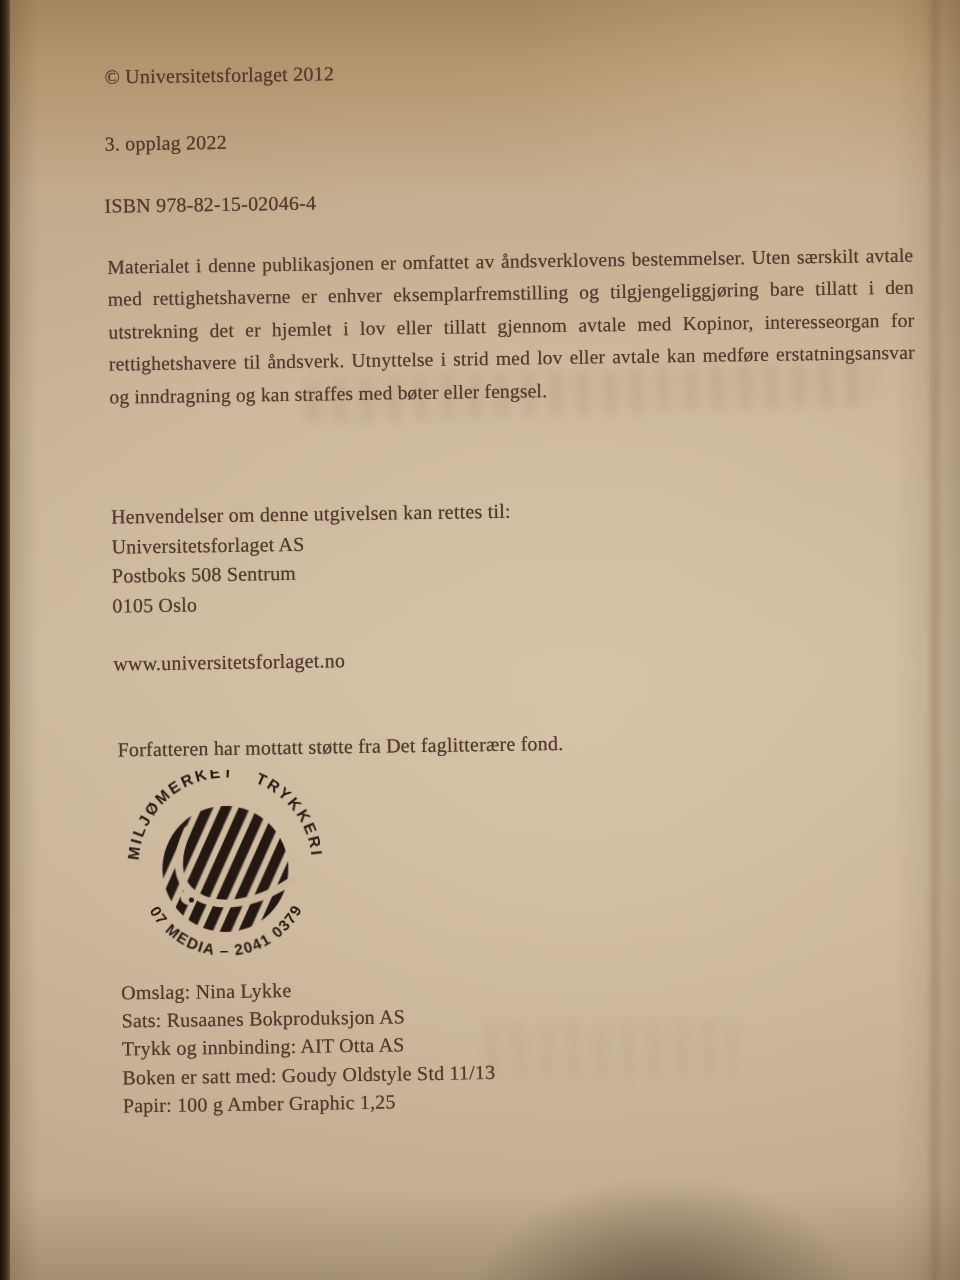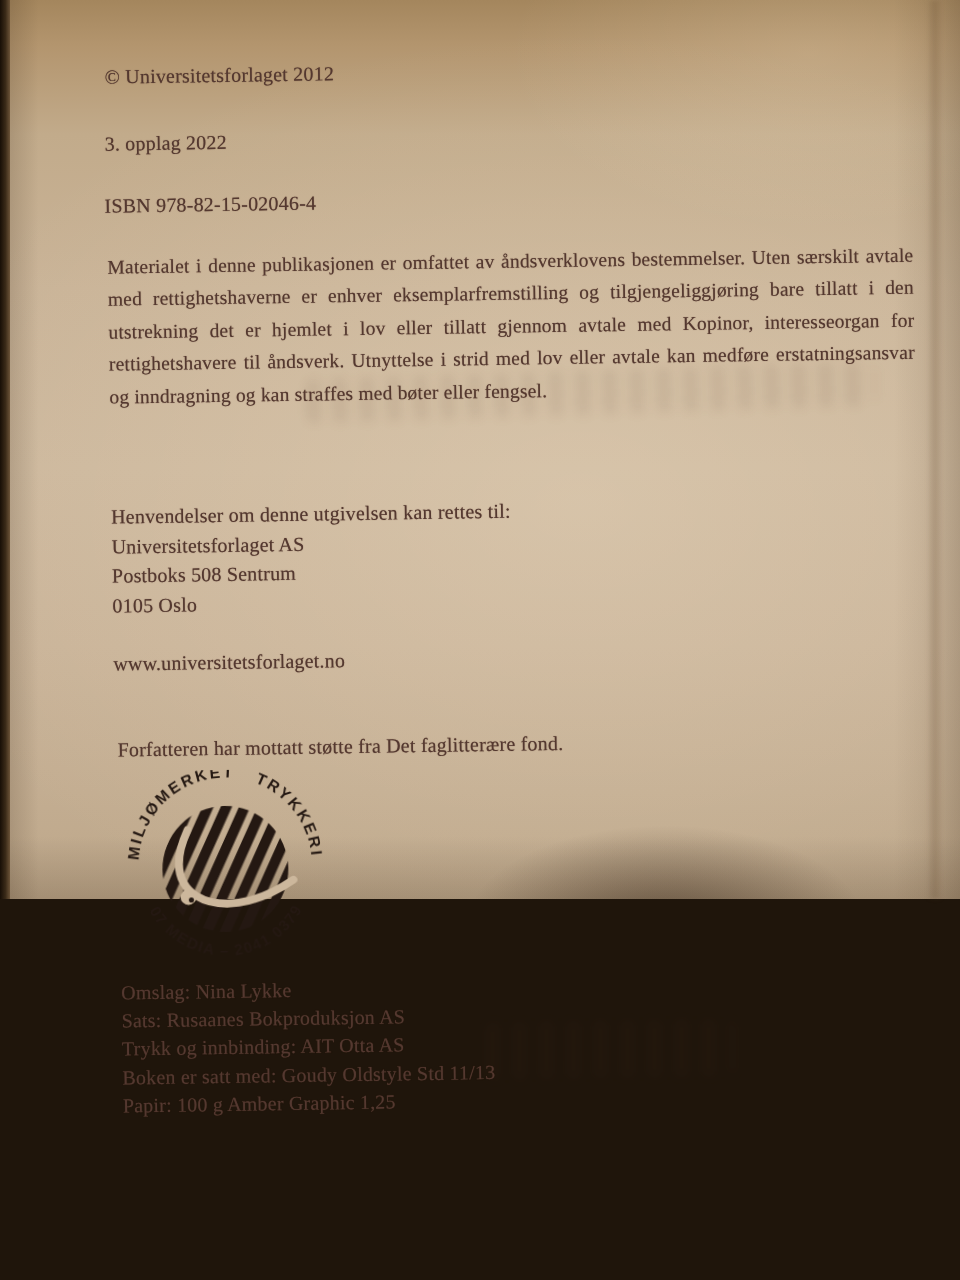--- a/index.html
+++ b/index.html
@@ -1,21 +1,21 @@
 <!DOCTYPE html>
 <html><head>
 <meta charset="utf-8">
 <style>
   html,body{margin:0;padding:0;}
   body{
     width:960px;height:1280px;overflow:hidden;
     background:#1f150b;
     font-family:"Liberation Serif","DejaVu Serif",serif;
   }
-  .photo{position:relative;width:960px;height:899px;}
+  .photo{position:relative;width:960px;height:1280px;}
 
   
   .gutter{
     position:absolute;left:0;top:0;bottom:0;width:10px;
     background:linear-gradient(90deg,#170e06 0%,#3a2a18 55%,#6b5338 100%);
   }
 
   
   .page{
     position:absolute;left:10px;top:0;right:0;bottom:0;

